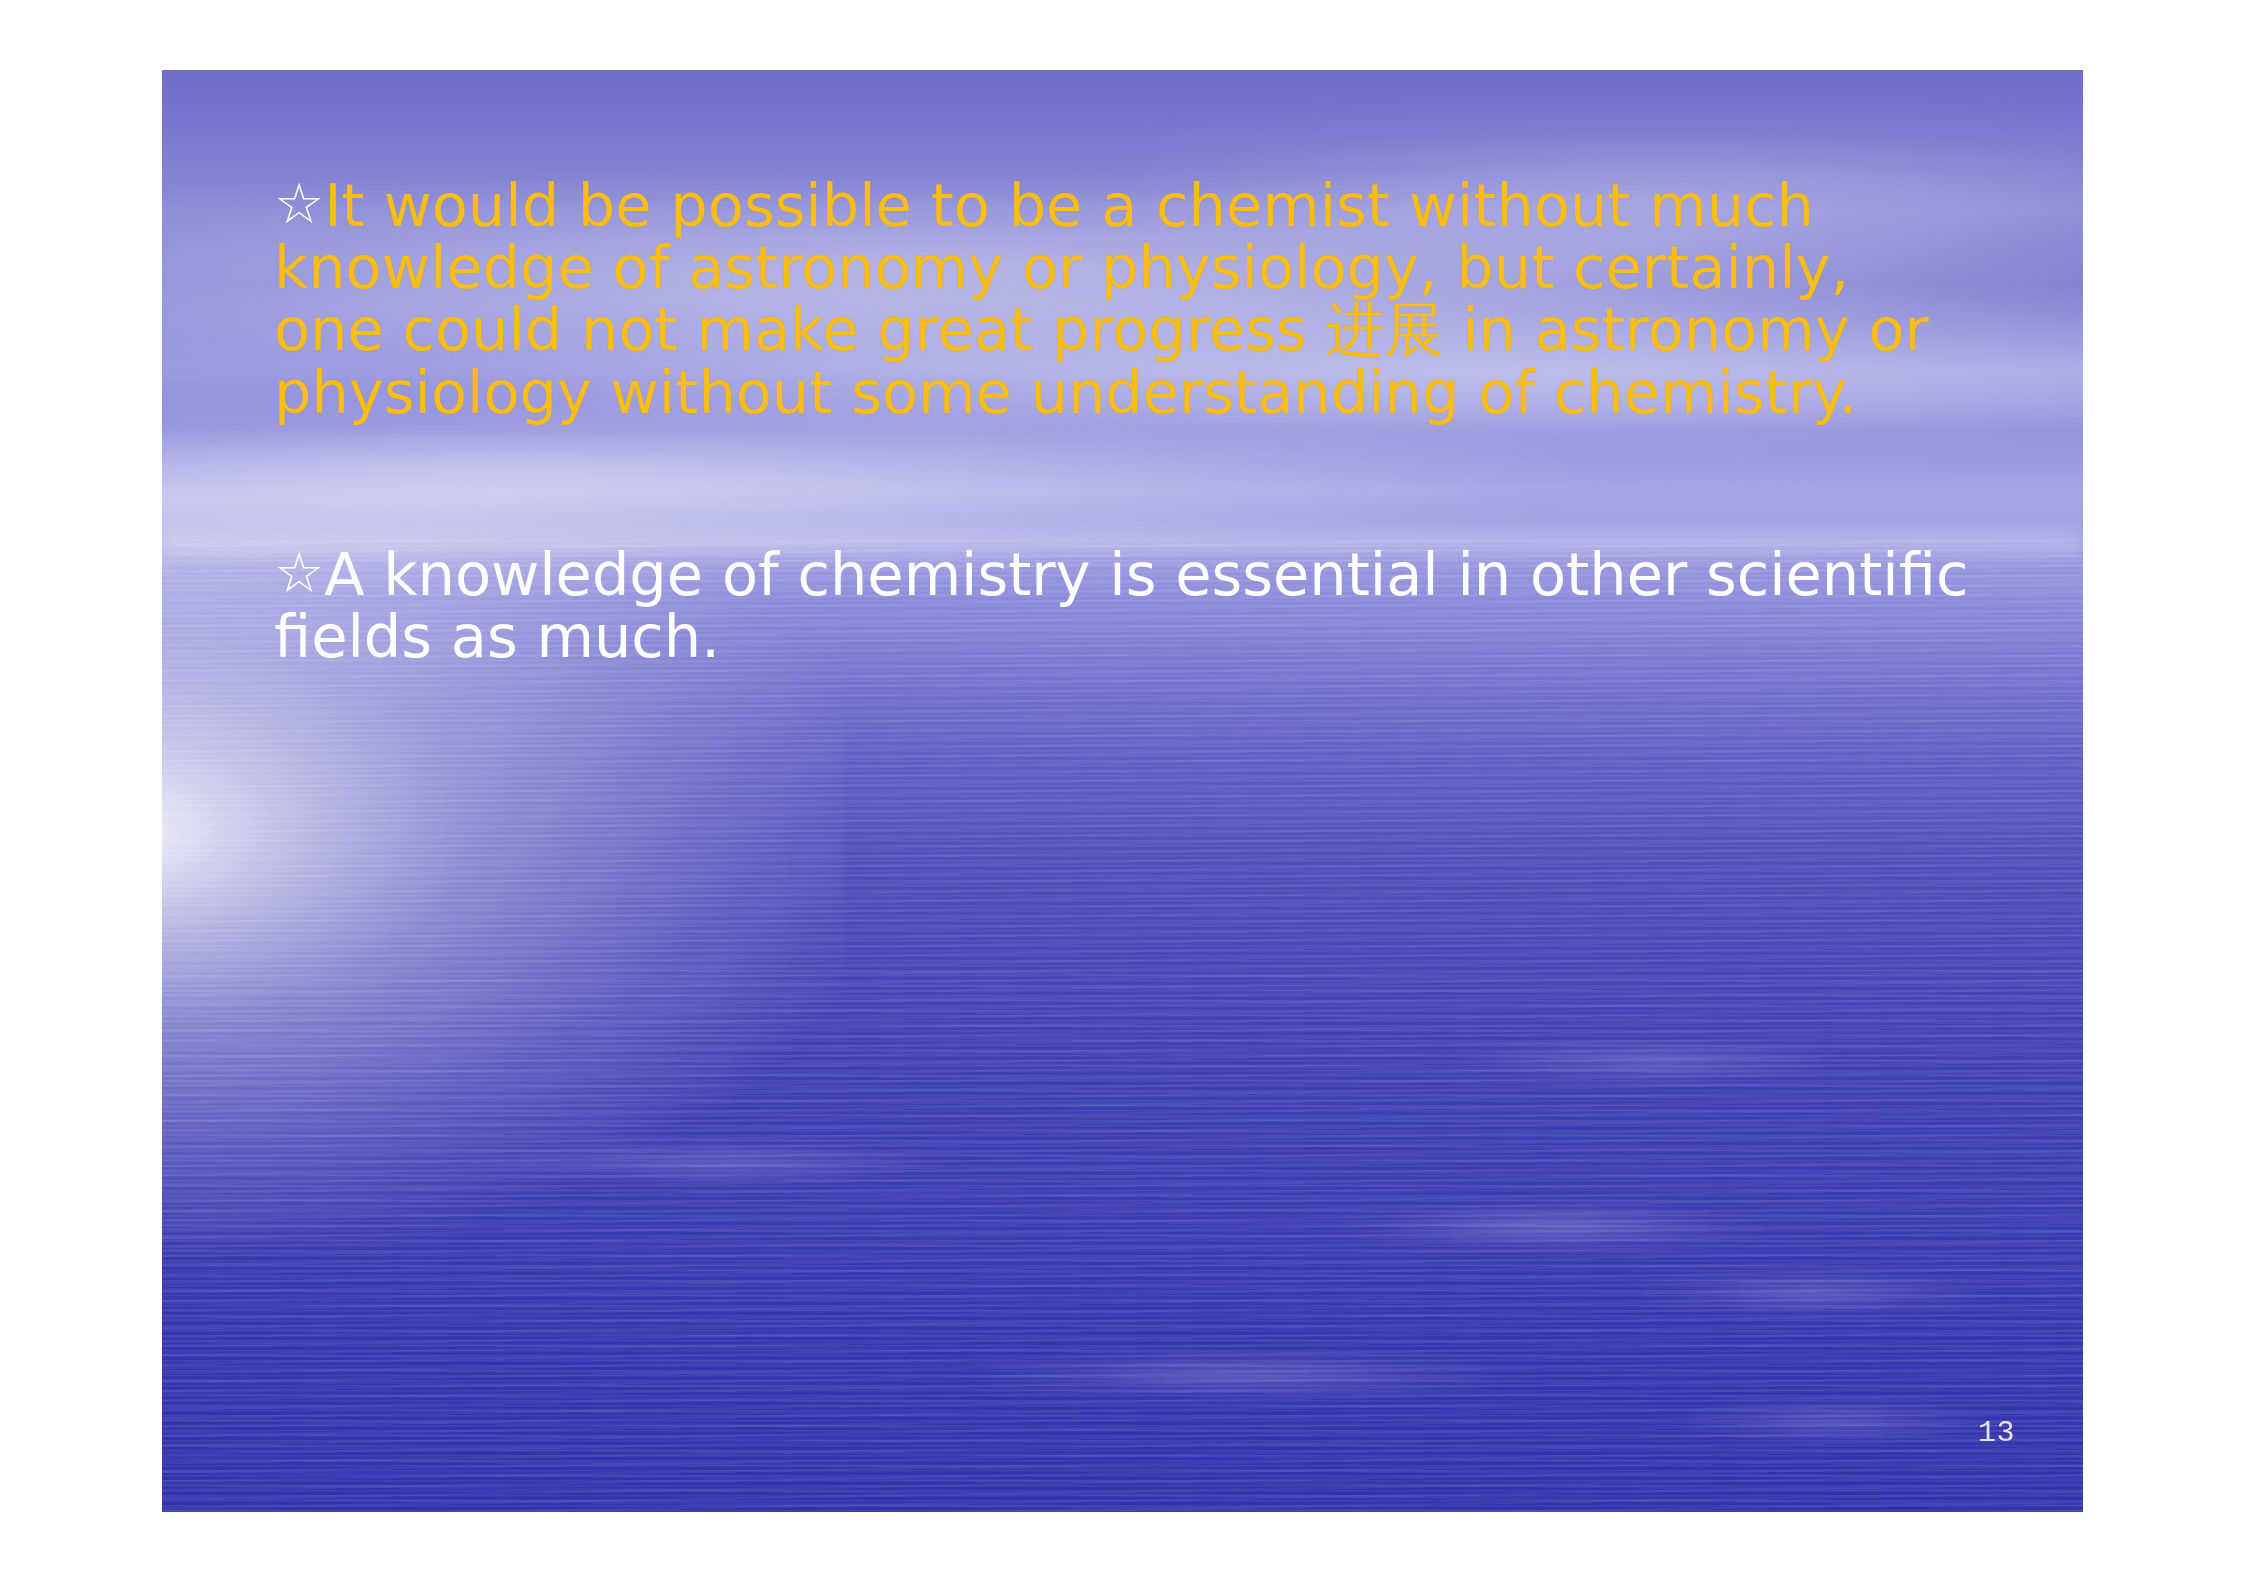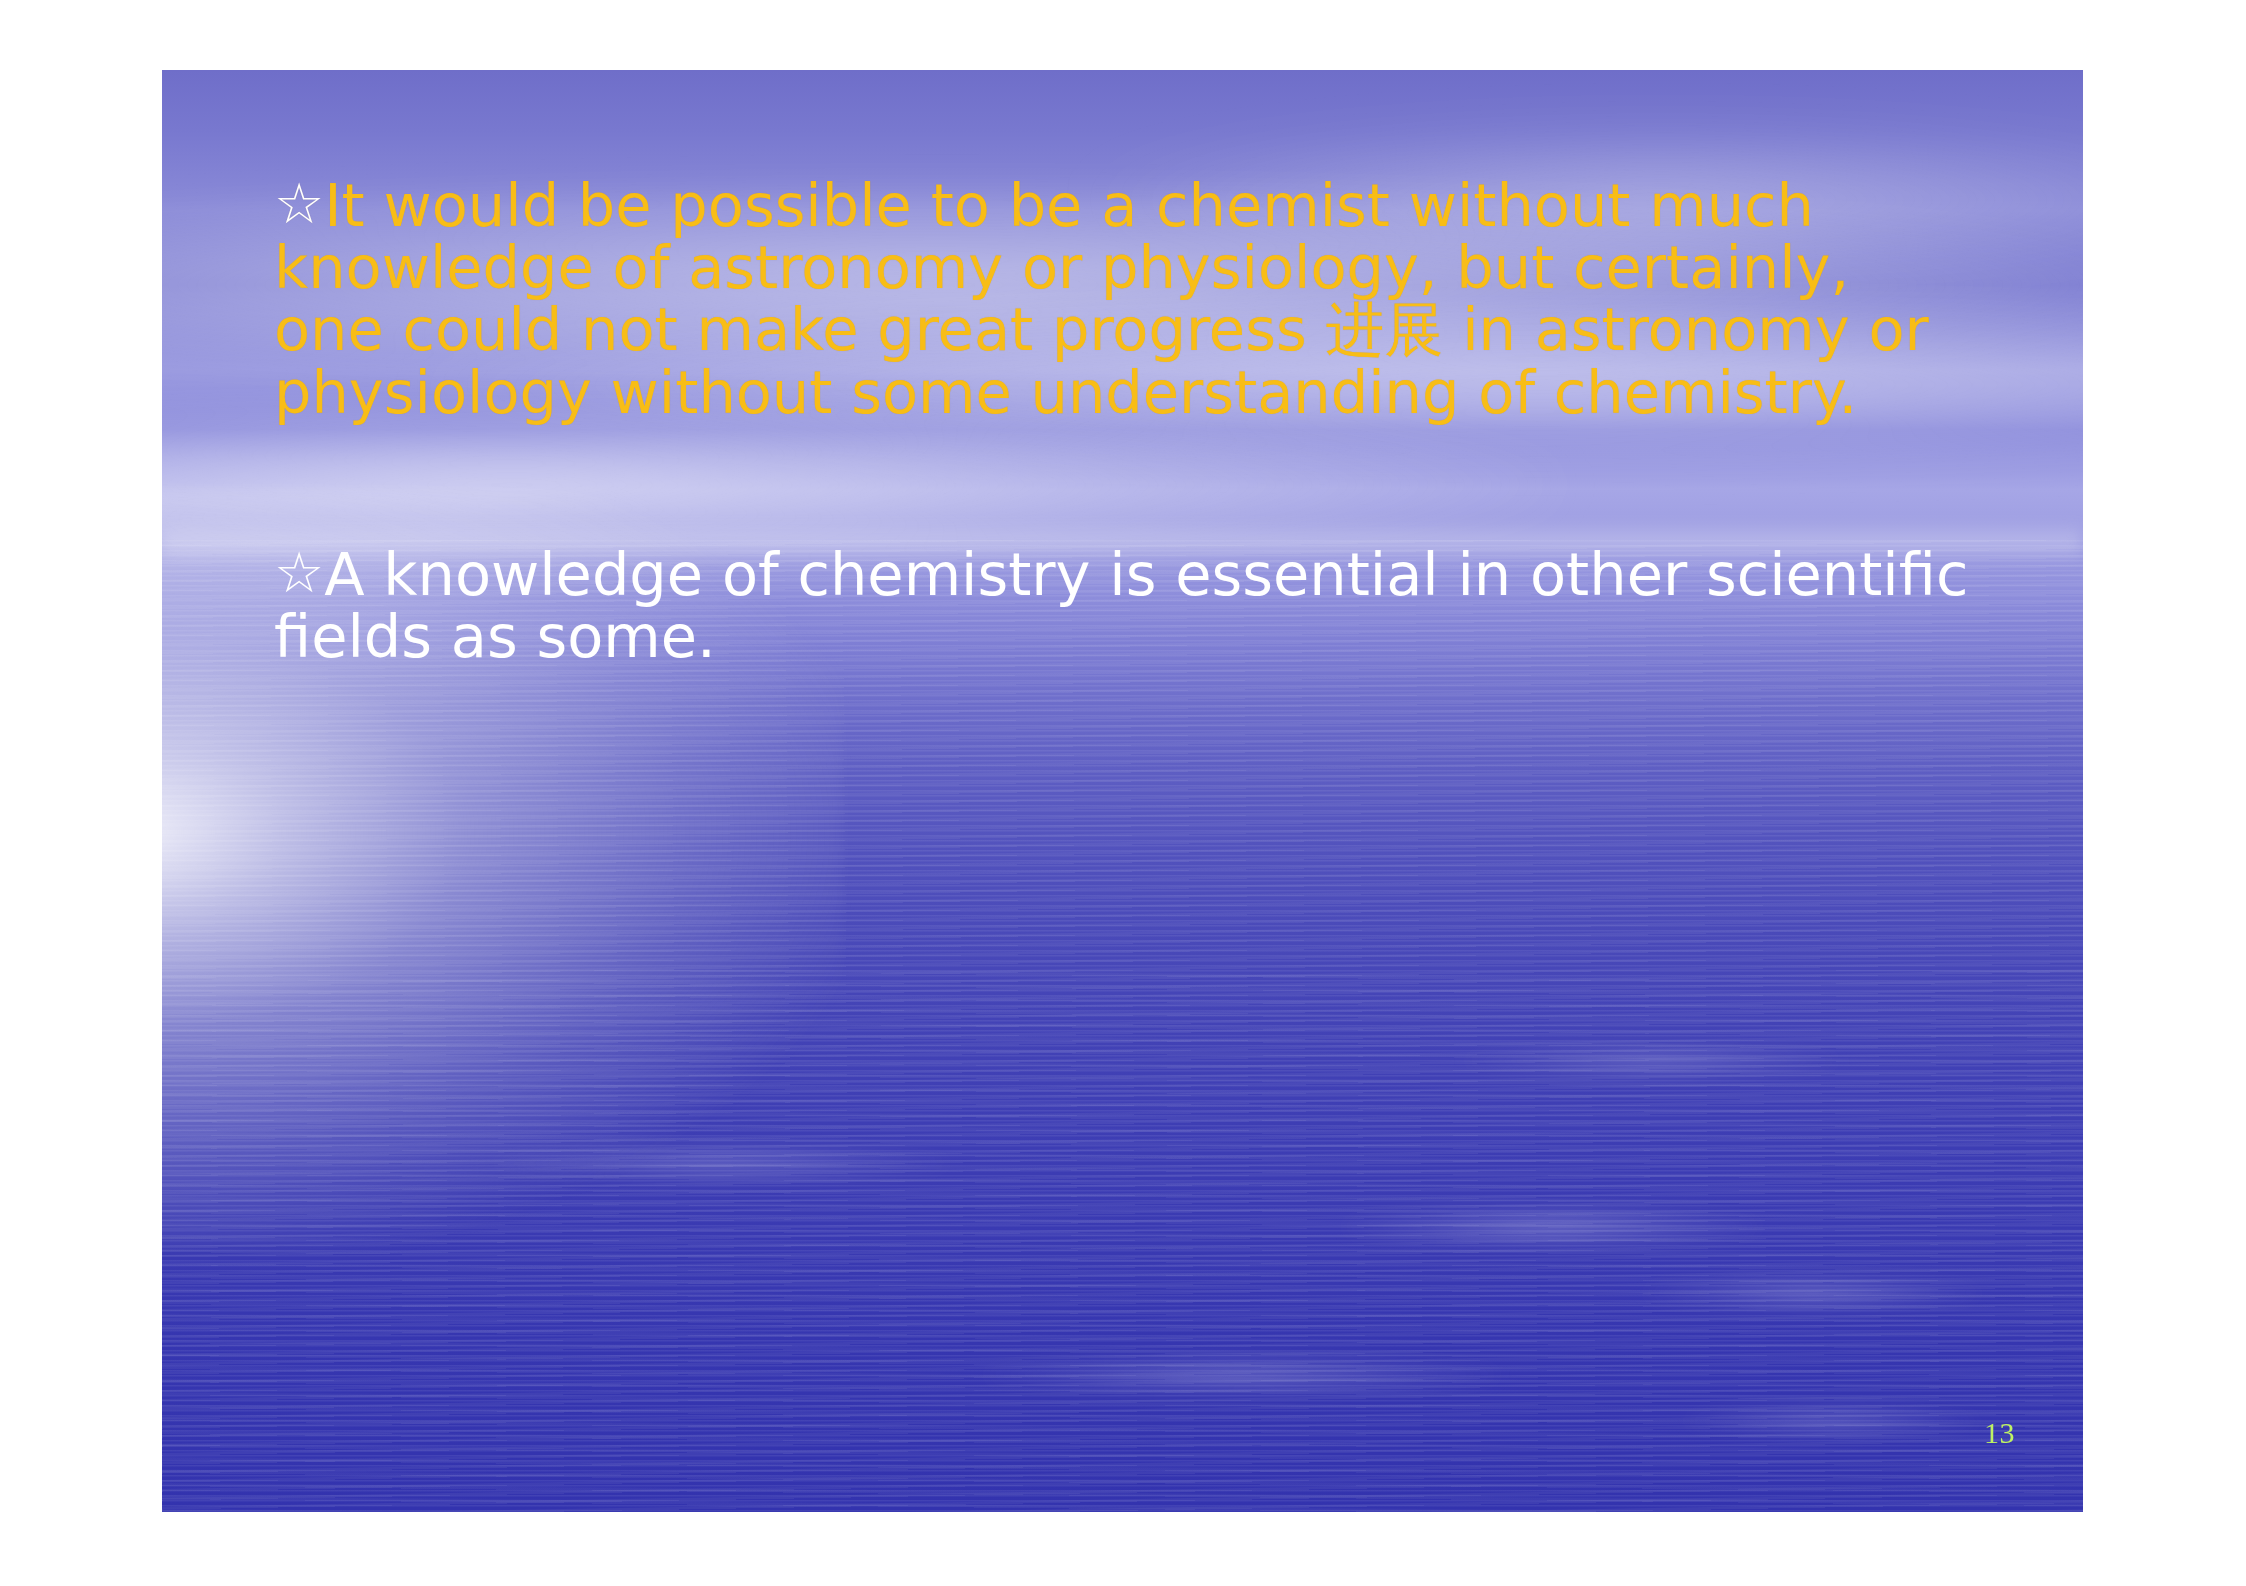--- a/index.html
+++ b/index.html
@@ -219,23 +219,23 @@
     font-size: 59px;
     line-height: 1.055;
   }
   .bw .star { color: #ffffff; font-size: 56px; }
 
   
   .page-number {
     position: absolute;
     right: 68px;
     bottom: 62px;
-    color: #bef264;
+    color: #e5e5e5;
     font-size: 30px;
-    font-family: Liberation Serif, serif;
+    font-family: Liberation Mono, monospace;
     letter-spacing: 0.5px;
   }
 </style>
 </head>
 <body>
 
 <div class="page">
 
   <div class="slide">
 
@@ -258,21 +258,21 @@
 
     <div class="content">
 
       <div class="bullet b1">
         <p><span class="star">☆</span><span>It would be possible to be a chemist without much knowledge of astronomy or physiology, but certainly, one could not make great progress 进展 in astronomy or physiology without some understanding of chemistry.</span></p>
       </div>
 
       <div class="spacer-1"></div>
 
       <div class="bullet bw">
-        <p><span class="star">☆</span><span>A knowledge of chemistry is essential in other scientific fields as some.</span></p>
+        <p><span class="star">☆</span><span>A knowledge of chemistry is essential in other scientific fields as much.</span></p>
       </div>
 
       <div class="spacer-2"></div>
 
 
     </div>
 
     <div class="page-number">13</div>
 
   </div>

